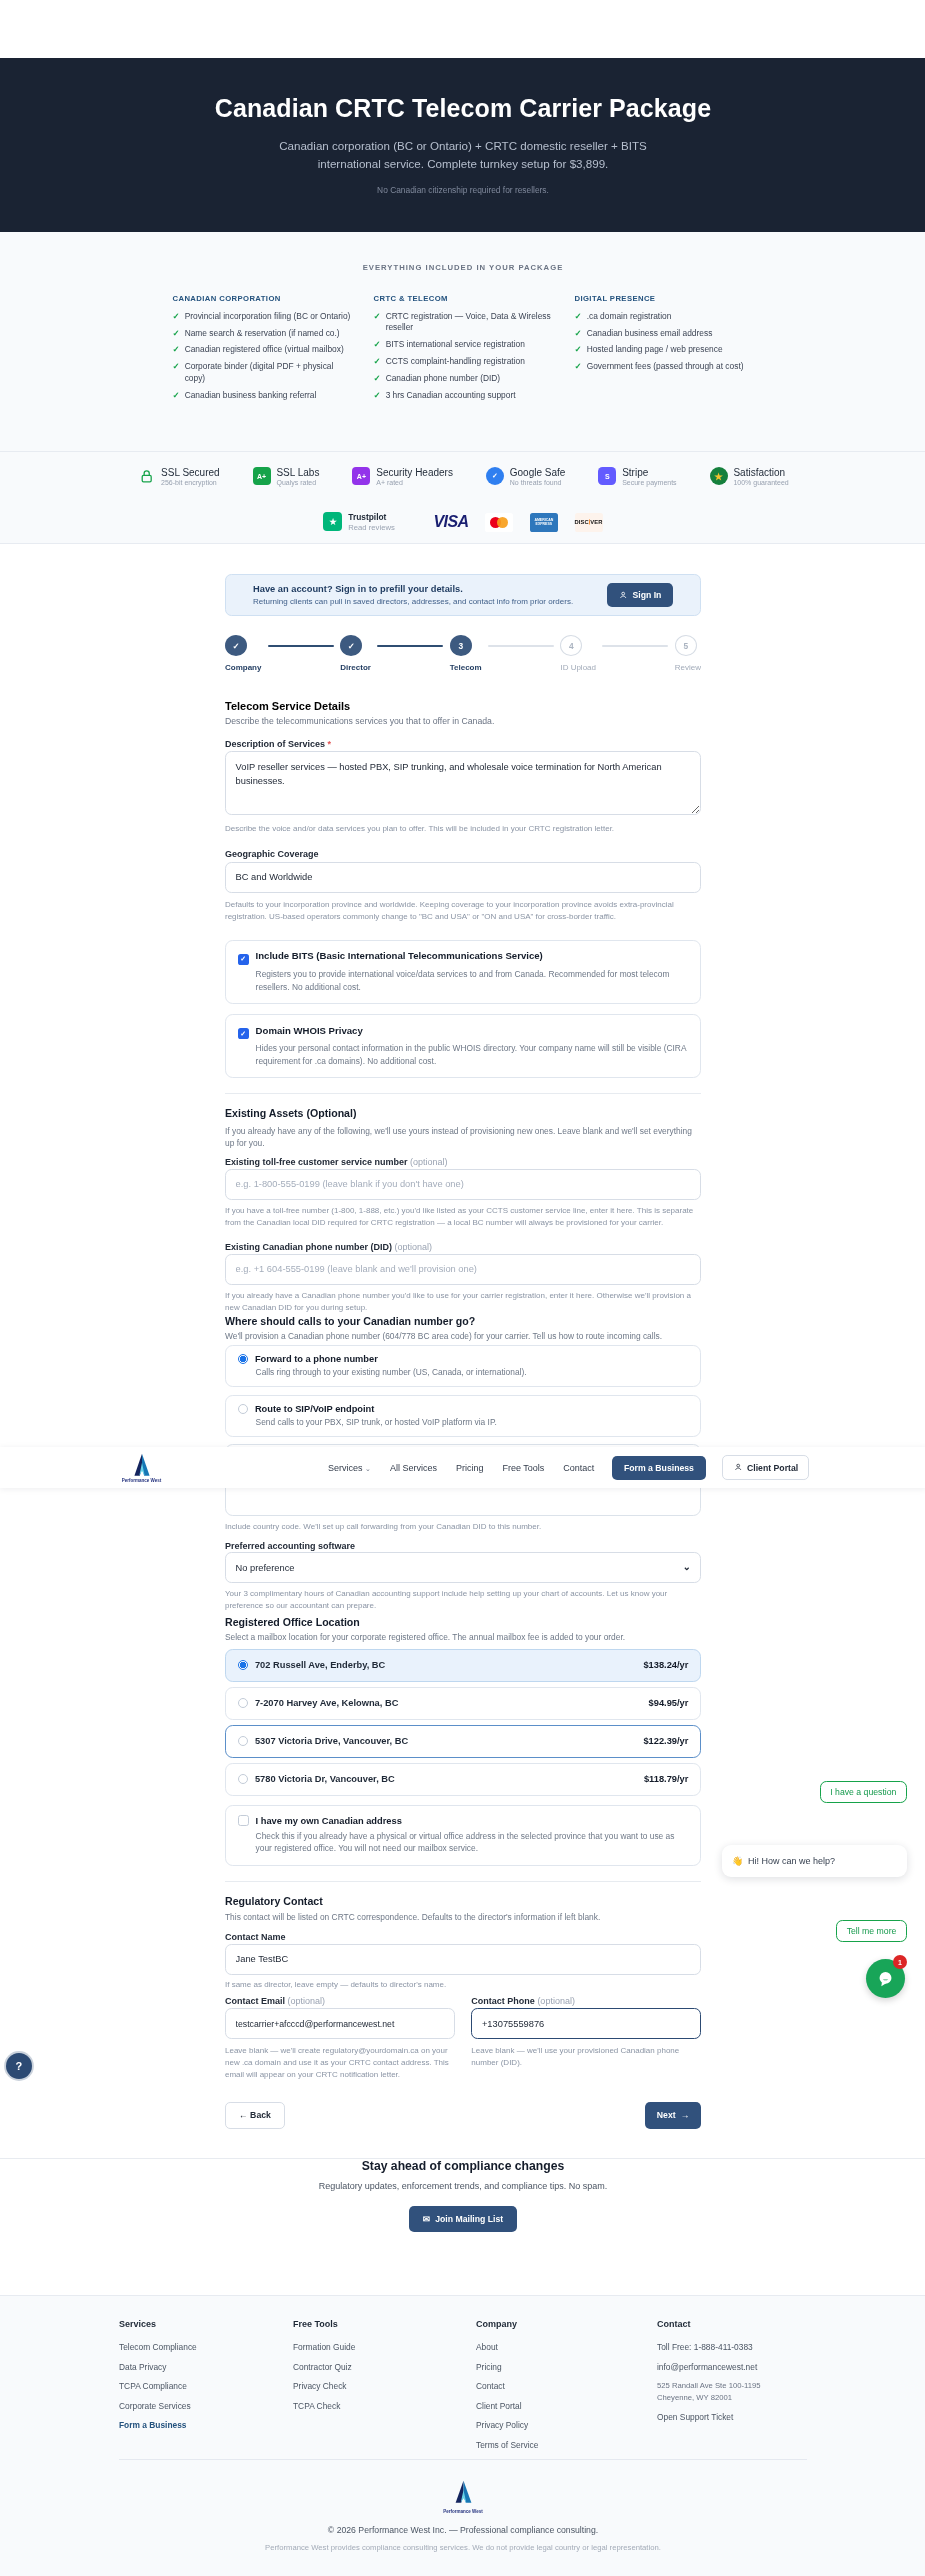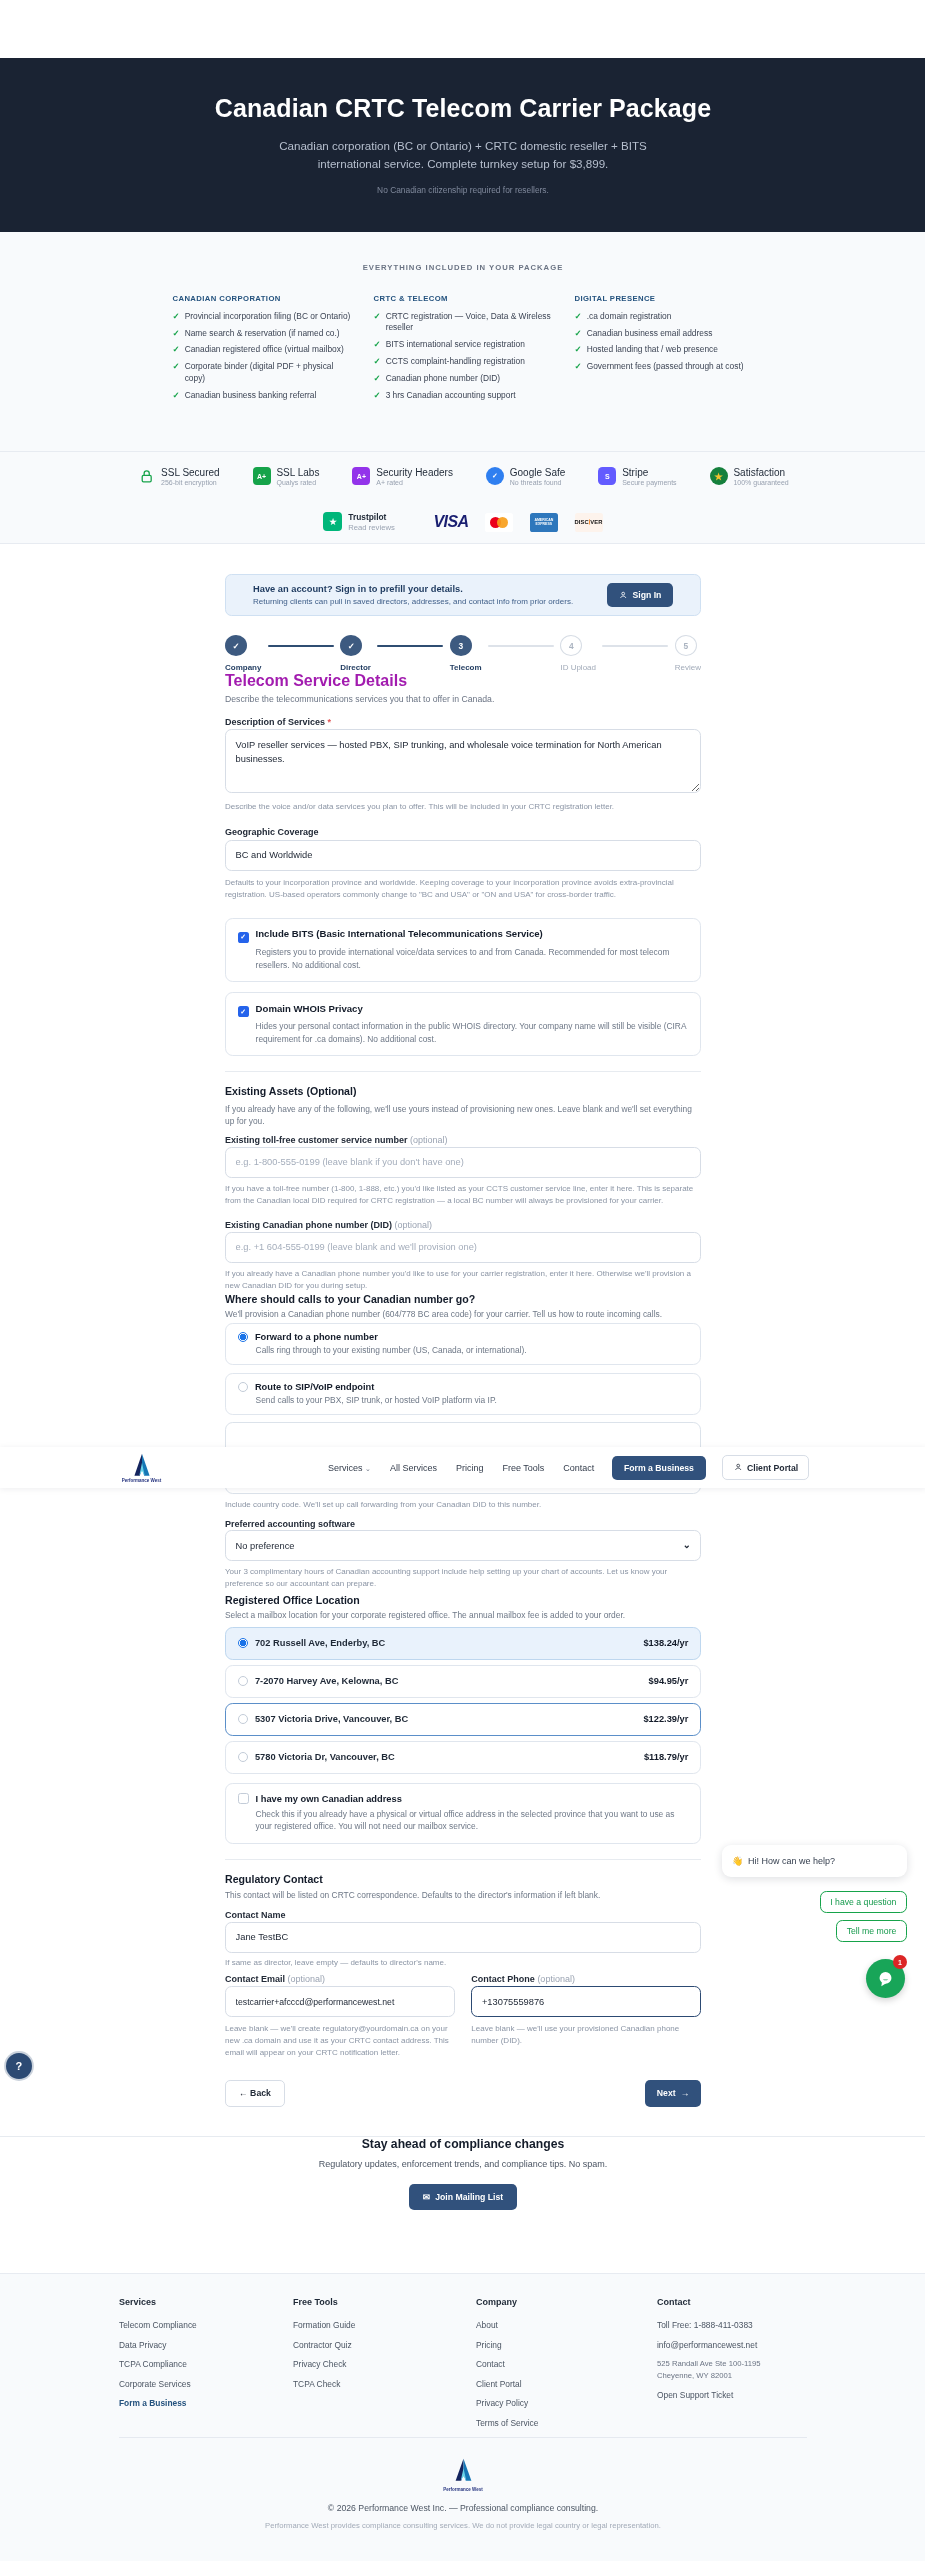--- a/index.html
+++ b/index.html
@@ -70,21 +70,21 @@
   .stc { width:22px; height:22px; border-radius:50%; display:flex; align-items:center; justify-content:center; font-size:8.4px; font-weight:700; }
   .stc.done,.stc.cur { background:#3d5a80; color:#fff; }
   .stc.todo { background:#fff; border:1.3px solid #d7dde5; color:#aab3c0; }
   .stl { margin-top:7px; font-size:8px; }
   .stl.on { color:#1f3a5f; font-weight:600; }
   .stl.off { color:#a2abb9; }
   .sline { flex:1; height:1.9px; margin:10.3px 6.4px 0; border-radius:1.3px; }
   .sline.on { background:#2f4d72; }
   .sline.off { background:#dde2e9; }
 
-  h2.formh { font-size:16px; font-weight:700; color:#a21caf; }
+  h2.formh { margin-top:28px; font-size:11px; font-weight:700; color:#000000; }
   .formsub { margin-top:3.9px; font-size:8.7px; color:#6b7484; }
 
   .lbl { display:block; font-size:9px; font-weight:600; color:#232b38; }
   .lbl .req { color:#e05252; }
   .lbl .opt { color:#9aa3b2; font-weight:400; }
   .inp { width:100%; height:31px; border:0.6px solid #d7dde6; border-radius:6.4px; padding:0 9.6px; font-size:9.3px; color:#232b38; font-family:inherit; background:#fff; }
   .inp::placeholder { color:#a4adbb; }
   textarea.inp { height:64px; padding:8.4px 9.6px; line-height:1.5; resize:vertical; }
   .hlp { font-size:8px; color:#8b95a5; line-height:1.5; margin-top:5.8px; }
 
@@ -150,21 +150,21 @@
   .nav-cta { margin-left:18px; }
   .btn-portal { margin-left:16.7px; background:#fff; border:0.6px solid #d7dde6; border-radius:5.1px; padding:6.4px 10.3px;
                 font-size:8.7px; font-weight:600; color:#232b38; display:inline-flex; gap:5.1px; align-items:center; font-family:inherit; cursor:pointer; }
 
   
   .chat-msg { position:absolute; top:1845px; right:19px; width:185px; height:32px; background:#fff; border-radius:9px;
               box-shadow:0 1.9px 9px rgba(20,30,50,.14); z-index:40; display:flex; align-items:center; padding:0 10.3px;
               font-size:9px; color:#374151; gap:4.5px; }
   .qr { position:absolute; right:19px; z-index:40; background:#fff; border:1px solid #16a34a; color:#169a4d;
         border-radius:6.4px; font-size:8.7px; padding:5.1px 9.6px; font-family:inherit; cursor:pointer; }
-  .qr1 { top:1891px; }
+  .qr1 { top:1781px; }
   .qr2 { top:1920px; }
   .chat-btn { position:absolute; top:1959px; right:20.6px; width:39px; height:39px; border-radius:50%; background:#18a558;
               z-index:40; display:flex; align-items:center; justify-content:center; cursor:pointer; box-shadow:0 2.6px 7.7px rgba(0,0,0,.18); }
   .chat-badge { position:absolute; top:1955px; right:19px; width:14px; height:14px; border-radius:50%; background:#dc2626;
                 color:#fff; font-size:7px; font-weight:700; display:flex; align-items:center; justify-content:center; z-index:41; }
   .help-fab { position:absolute; top:2053px; left:5.8px; width:26px; height:26px; border-radius:50%; background:#2c4a73;
               color:#fff; font-size:11px; font-weight:700; display:flex; align-items:center; justify-content:center;
               z-index:40; box-shadow:0 0 0 1.9px rgba(44,74,115,.25); cursor:pointer; } .mt4{margin-top:2.6px;} .mt2{margin-top:1.3px;}
 </style>
 </head>
@@ -236,21 +236,21 @@
         <li>
             <span class="ck">✓</span>
             <span>.ca domain registration</span>
           </li>
         <li>
             <span class="ck">✓</span>
             <span>Canadian business email address</span>
           </li>
         <li>
             <span class="ck">✓</span>
-            <span>Hosted landing that / web presence</span>
+            <span>Hosted landing page / web presence</span>
           </li>
         <li>
             <span class="ck">✓</span>
             <span>Government fees (passed through at cost)</span>
           </li>
       </ul>
     </div>
   </div>
 </div>
 

